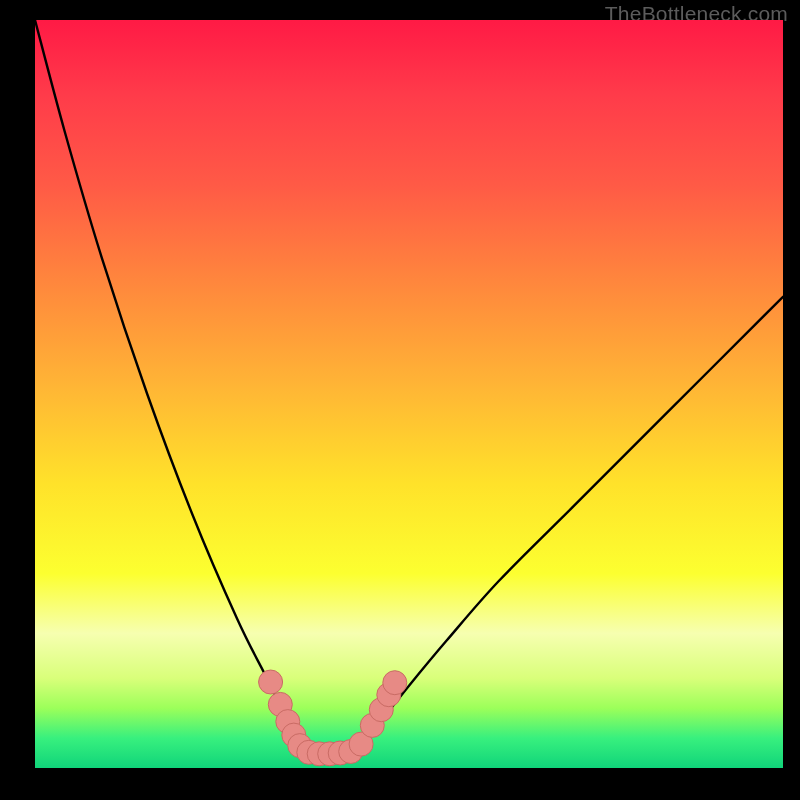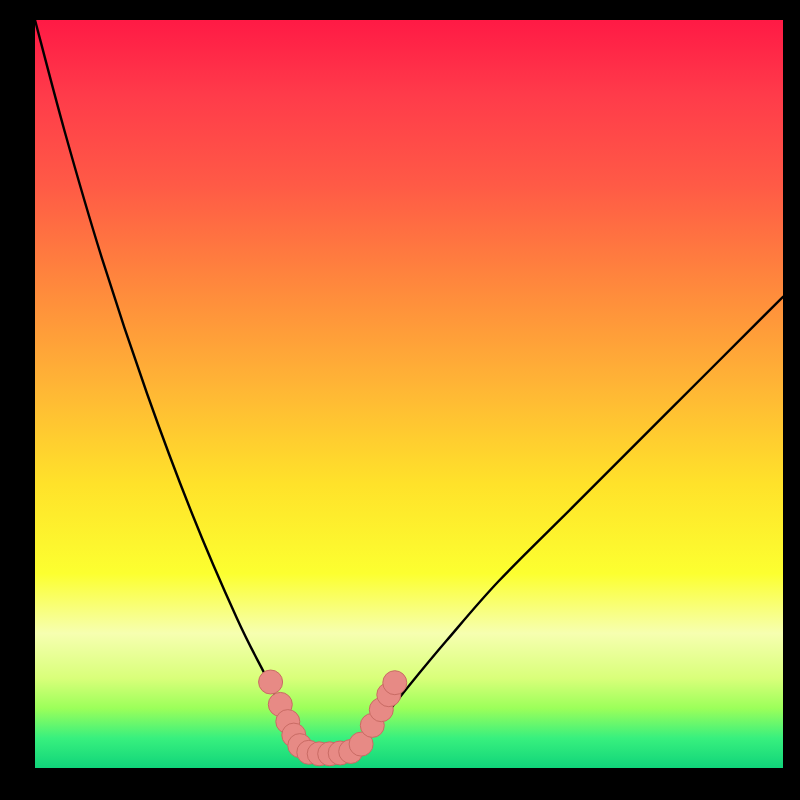--- a/index.html
+++ b/index.html
@@ -54,20 +54,21 @@
     font-size: 21px;
     font-weight: 500;
     letter-spacing: 0.2px;
     user-select: none;
   }
 </style>
 </head>
 <body>
 
 <div class="stage">
+  <div class="watermark">TheBottleneck.com</div>
 
   <div class="plot">
     <svg viewBox="0 0 748 748" preserveAspectRatio="none">
       <path id="curve-path" fill="none" stroke="#000000" stroke-width="2.4" stroke-linecap="round" d="M 0.0 0.0 C 5.0 18.7, 18.7 72.3, 29.9 112.2 C 41.1 152.1, 53.6 195.7, 67.3 239.4 C 81.0 283.0, 97.2 331.6, 112.2 374.0 C 127.2 416.4, 142.1 456.3, 157.1 493.7 C 172.0 531.1, 189.5 571.0, 202.0 598.4 C 214.4 625.8, 223.2 640.8, 231.9 658.2 C 240.6 675.7, 246.8 691.9, 254.3 703.1 C 261.8 714.3, 269.3 720.6, 276.8 725.6 C 284.2 730.5, 291.7 733.0, 299.2 733.0 C 306.7 733.0, 314.2 730.5, 321.6 725.6 C 329.1 720.6, 335.4 713.1, 344.1 703.1 C 352.8 693.1, 362.8 679.4, 374.0 665.7 C 385.2 652.0, 396.4 638.3, 411.4 620.8 C 426.4 603.4, 442.6 583.4, 463.8 561.0 C 485.0 538.6, 511.1 513.6, 538.6 486.2 C 566.0 458.8, 593.4 431.3, 628.3 396.4 C 663.2 361.5, 728.1 296.7, 748.0 276.8"></path>
       <g id="marker-group">
           <circle cx="235.6" cy="662.0" r="12.0" fill="#e78a85" stroke="#c96b64" stroke-width="1"></circle>
           <circle cx="245.3" cy="684.4" r="12.0" fill="#e78a85" stroke="#c96b64" stroke-width="1"></circle>
           <circle cx="252.8" cy="701.6" r="12.0" fill="#e78a85" stroke="#c96b64" stroke-width="1"></circle>
           <circle cx="258.8" cy="715.1" r="12.0" fill="#e78a85" stroke="#c96b64" stroke-width="1"></circle>
           <circle cx="264.8" cy="725.6" r="12.0" fill="#e78a85" stroke="#c96b64" stroke-width="1"></circle>

